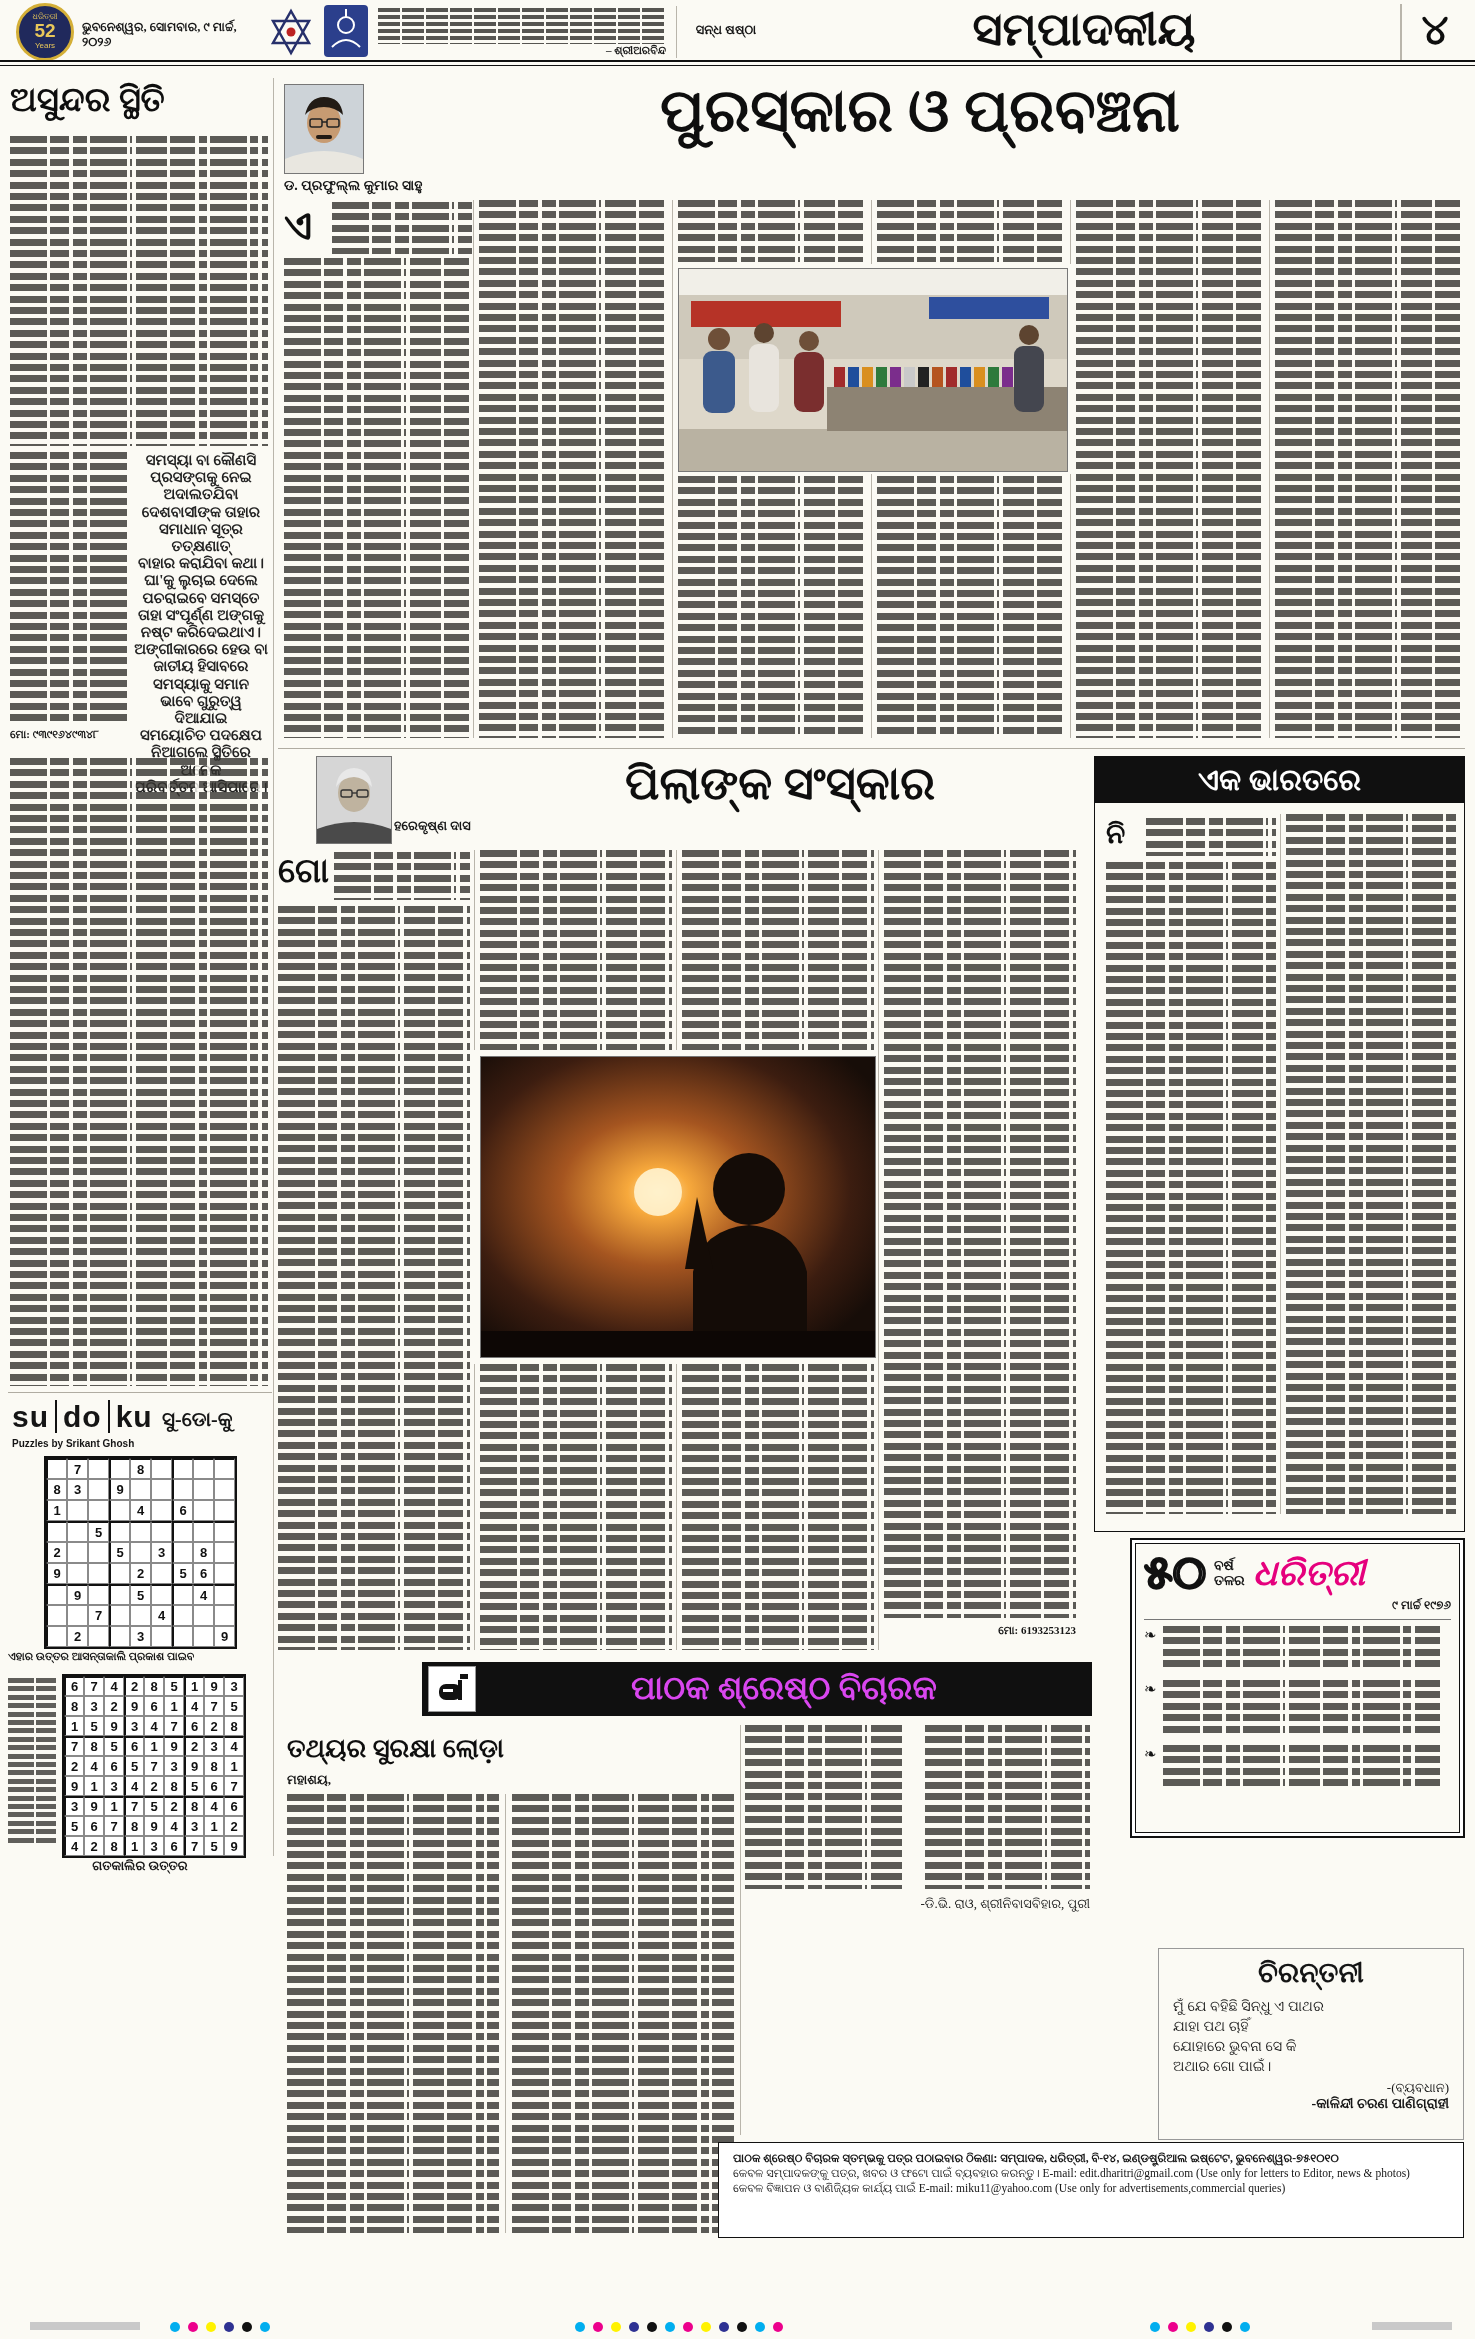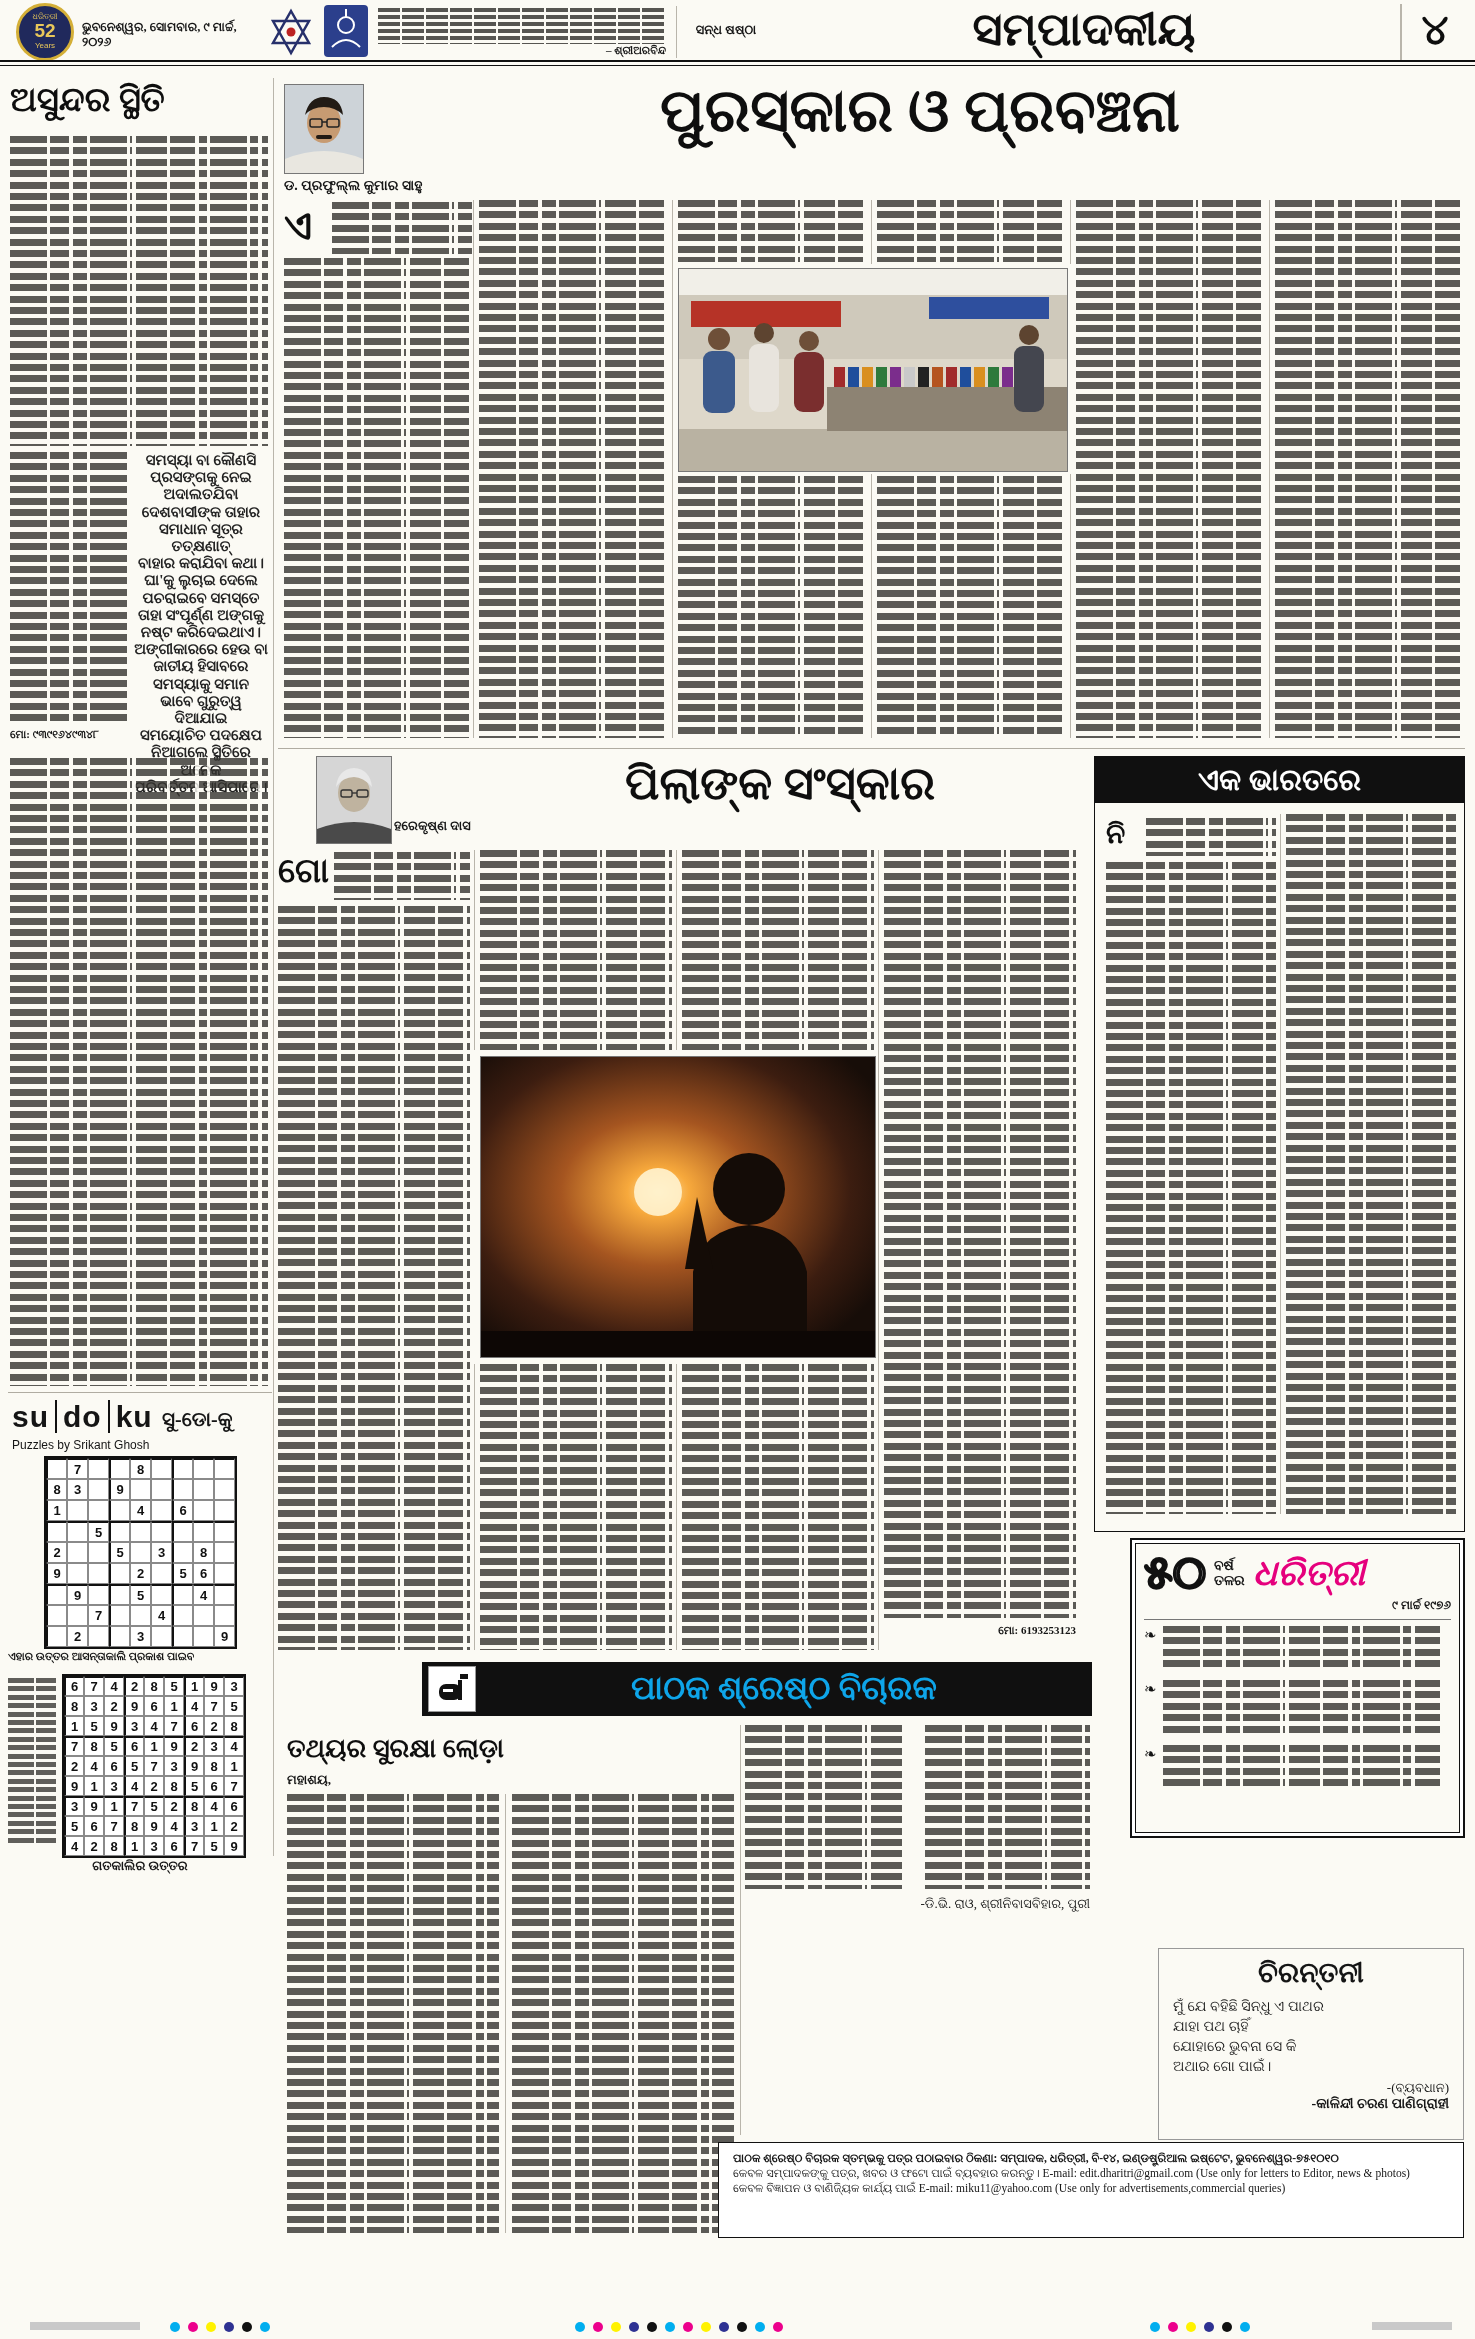--- a/index.html
+++ b/index.html
@@ -24,21 +24,21 @@
   .vrule{width:1px;background:#b9b5ab;}
   .hrule{height:1px;background:#b0aca2;}
   .headline{font-weight:700;color:#0e0e0e;line-height:1.05;}
   .byline{font-weight:700;font-size:14px;}
   .phone{font-weight:700;font-size:11px;}
   .dropcap{font-weight:700;color:#0e0e0e;}
   .pq-line{font-size:15px;line-height:17.2px;font-weight:700;text-align:center;color:#222;}
   .ch-line{font-size:14.5px;line-height:20px;color:#1a1a1a;}
   .photo-frame{border:1px solid #777;background:#ddd;overflow:hidden;}
   .logo{border-radius:50%;background:#20295c;border:3px solid #d4af37;color:#e8c75a;text-align:center;box-sizing:border-box;}
-  .banner{background:#101010;color:#0ea5e9;display:flex;align-items:center;}
+  .banner{background:#101010;color:#d946ef;display:flex;align-items:center;}
   .sd-grid{display:grid;background:#fff;border:2px solid #111;box-sizing:content-box;}
   .sd-cell{display:flex;align-items:center;justify-content:center;border:0.5px solid #8a8a8a;
            font-family:"Liberation Sans",sans-serif;font-weight:700;font-size:13px;color:#111;box-sizing:border-box;}
   .sd-cell.bl{border-left:2px solid #111;} .sd-cell.bt{border-top:2px solid #111;}
   .latin{font-family:"Liberation Sans",sans-serif;}
   .boxed{border:1.5px solid #111;background:#fff;}
   .dot{border-radius:50%;width:10px;height:10px;display:inline-block;margin-right:8px;}
 </style>
 </head>
 <body>
@@ -230,21 +230,21 @@
   <div class="abs dropcap" style="left:1106px;top:818px;width:36px;height:38px;font-size:28px;">ନି</div>
   <div class="abs gk" style="left:1146px;top:818px;width:130px;height:38px;"></div>
   <div class="abs gk" style="left:1106px;top:862px;width:170px;height:652px;"></div>
   <div class="abs gk" style="left:1286px;top:814px;width:170px;height:700px;"></div>
   <div class="abs vrule" style="left:1280px;top:814px;height:700px;"></div>
 
   <div class="abs hrule" style="left:8px;top:1392px;width:264px;"></div>
   <div class="abs latin" style="left:12px;top:1400px;font-size:30px;font-weight:700;letter-spacing:1px;">
     <span>su</span><span style="border-left:2px solid #111;margin:0 6px;"></span><span>do</span><span style="border-left:2px solid #111;margin:0 6px;"></span><span>ku</span>
   </div>
-  <div class="abs latin" style="left:12px;top:1438px;font-size:12px;">Puzzles by Srikant Ghosh</div>
+  <div class="abs latin" style="left:12px;top:1438px;font-size:10px;font-weight:bold;">Puzzles by Srikant Ghosh</div>
   <div class="abs" style="left:162px;top:1408px;width:108px;font-size:20px;font-weight:700;">ସୁ-ଡୋ-କୁ</div>
 
   <div class="abs sd-grid" style="left:44px;top:1456px;grid-template-columns:repeat(9,21px);grid-auto-rows:21px;">
       <div class="sd-cell bl bt"></div>
       <div class="sd-cell bt">7</div>
       <div class="sd-cell bt"></div>
       <div class="sd-cell bl bt"></div>
       <div class="sd-cell bt">8</div>
       <div class="sd-cell bt"></div>
       <div class="sd-cell bl bt"></div>

